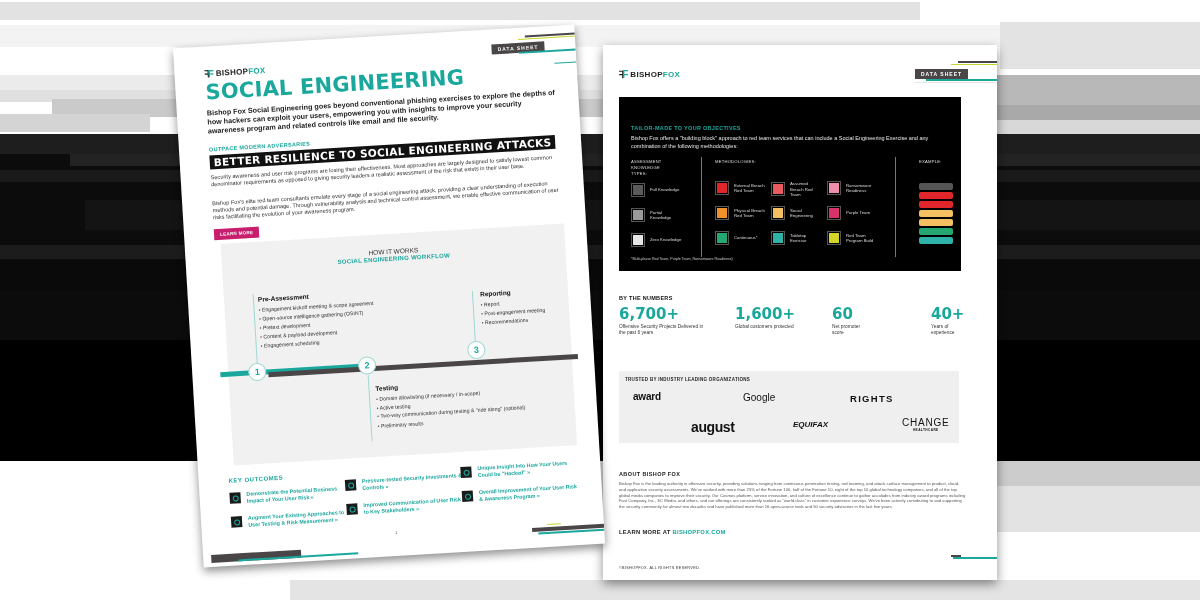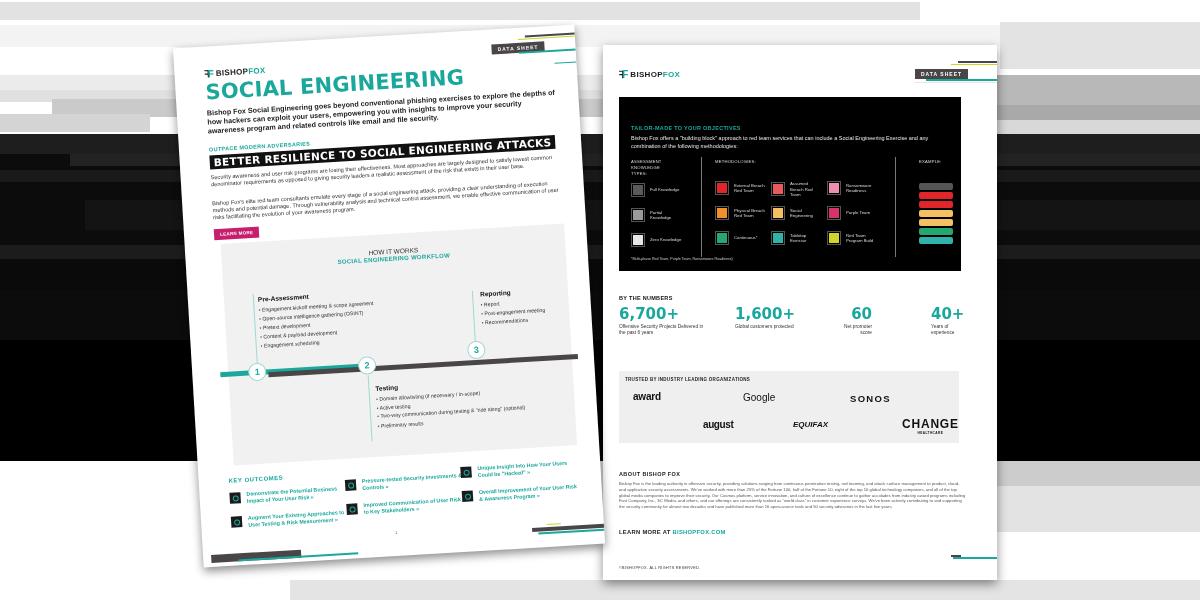--- a/index.html
+++ b/index.html
@@ -215,38 +215,38 @@
 
     <div class="btn-h">BY THE NUMBERS</div>
     <div class="stat" style="left:16px;width:90px;">
       <div class="num">6,700+</div>
       <div class="desc">Offensive Security Projects Delivered in the past 6 years</div>
     </div>
     <div class="stat" style="left:132px;width:60px;">
       <div class="num">1,600+</div>
       <div class="desc">Global customers protected</div>
     </div>
-    <div class="stat" style="left:229px;width:40px;text-align:right;">
+    <div class="stat" style="left:229px;width:40px;">
       <div class="num">60</div>
       <div class="desc">Net promoter score</div>
     </div>
     <div class="stat" style="left:328px;width:40px;">
       <div class="num">40+</div>
       <div class="desc">Years of experience</div>
     </div>
 
     <div class="trusted">
       <div class="trusted-h">TRUSTED BY INDUSTRY LEADING ORGANIZATIONS</div>
       <div class="brand" style="left:14px;top:20px;font-size:10px;letter-spacing:-0.2px;">award</div>
       <div class="brand" style="left:124px;top:21px;font-size:10px;font-weight:400;">Google</div>
-      <div class="brand" style="left:231px;top:22px;font-size:9.5px;letter-spacing:1.3px;">SONOS</div>
-      <div class="brand" style="left:84px;top:48px;font-size:10px;letter-spacing:-0.4px;">august</div>
+      <div class="brand" style="left:231px;top:22px;font-size:9.5px;letter-spacing:1.3px;">RIGHTS</div>
+      <div class="brand" style="left:72px;top:48px;font-size:14px;letter-spacing:-0.4px;">august</div>
       <div class="brand" style="left:174px;top:49px;font-size:8px;font-style:italic;font-weight:900;">EQUIFAX</div>
       <div class="brand" style="left:283px;top:46px;text-align:center;">
-        <div style="font-size:12px;font-weight:700;letter-spacing:0.8px;">CHANGE</div>
+        <div style="font-size:10px;font-weight:400;letter-spacing:0.8px;">CHANGE</div>
         <div style="font-size:3.2px;letter-spacing:0.4px;">HEALTHCARE</div>
       </div>
     </div>
 
     <div class="about-title">ABOUT BISHOP FOX</div>
     <div class="about-body">Bishop Fox is the leading authority in offensive security, providing solutions ranging from continuous penetration testing, red teaming, and attack surface management to product, cloud, and application security assessments. We've worked with more than 25% of the Fortune 100, half of the Fortune 10, eight of the top 10 global technology companies, and all of the top global media companies to improve their security. Our Cosmos platform, service innovation, and culture of excellence continue to gather accolades from industry award programs including Fast Company, Inc., SC Media, and others, and our offerings are consistently ranked as "world class" in customer experience surveys. We've been actively contributing to and supporting the security community for almost two decades and have published more than 16 open-source tools and 50 security advisories in the last five years.</div>
     <div class="learn-more">
       <span>LEARN MORE AT </span><span class="link">BISHOPFOX.COM</span>
     </div>
     <div class="copyright">©BISHOPFOX. ALL RIGHTS RESERVED.</div>

